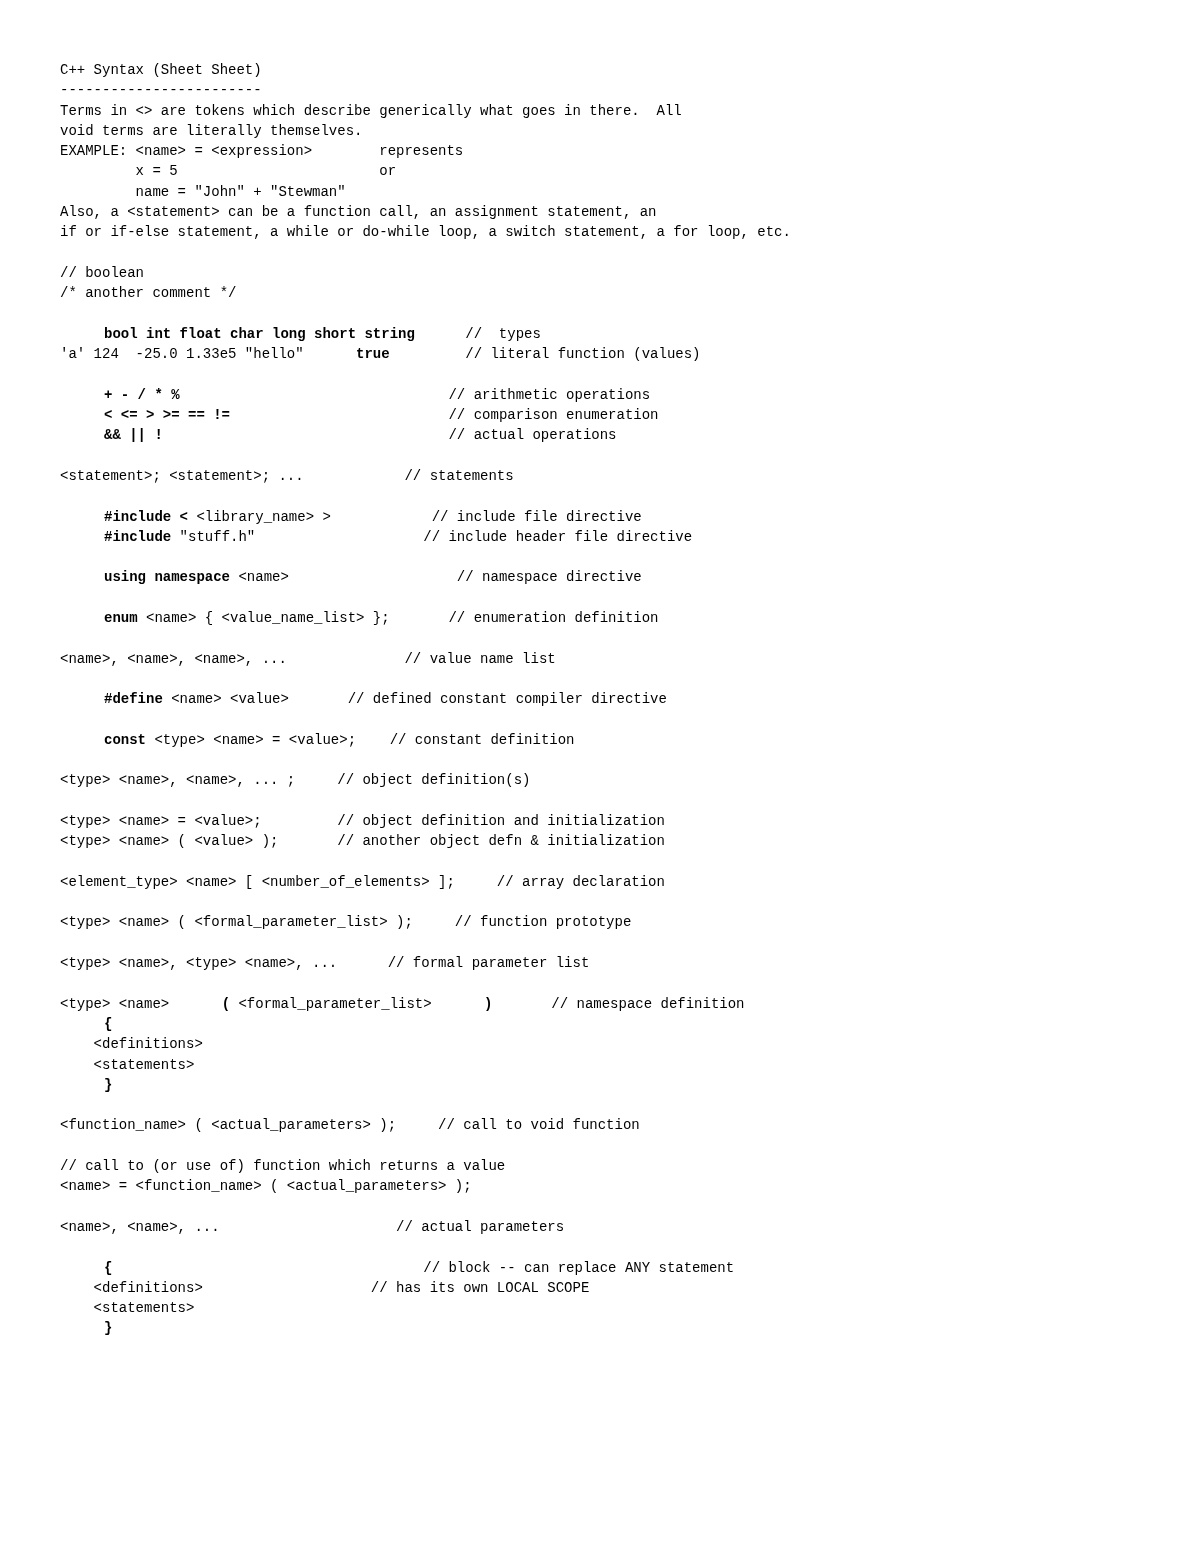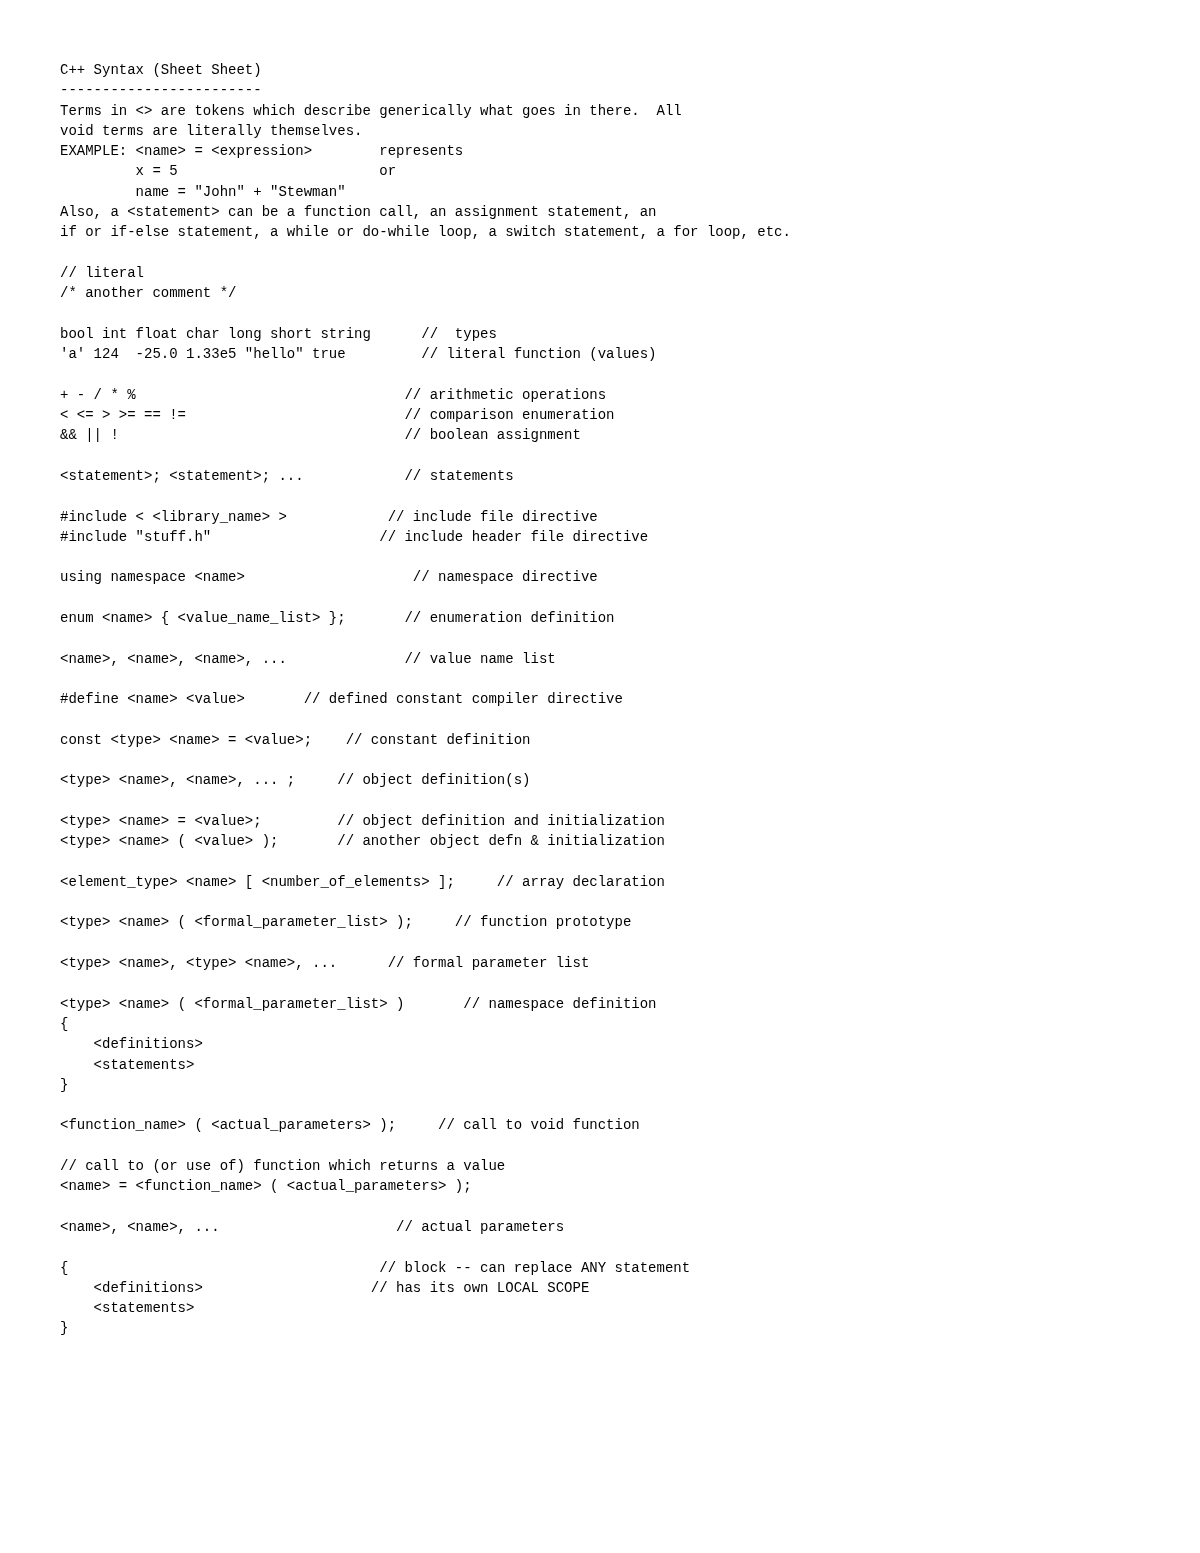--- a/index.html
+++ b/index.html
@@ -11,44 +11,44 @@
     margin: 0;
     padding: 60px 40px 60px 60px;
     width: 1200px;
     box-sizing: border-box;
   }
   pre {
     margin: 0;
     font-family: inherit;
     white-space: pre;
   }
-  b { font-weight: normal; }
+  b { font-weight: bold; margin-left: 44px; }
 </style>
 </head>
 <body>
 
 <pre>C++ Syntax (Sheet Sheet)</pre>
 <pre>------------------------</pre>
 <pre>Terms in &lt;&gt; are tokens which describe generically what goes in there.  All</pre>
 <pre>void terms are literally themselves.</pre>
 <pre>EXAMPLE: &lt;name&gt; = &lt;expression&gt;        represents</pre>
 <pre>         x = 5                        or</pre>
 <pre>         name = "John" + "Stewman"</pre>
 <pre>Also, a &lt;statement&gt; can be a function call, an assignment statement, an</pre>
 <pre>if or if-else statement, a while or do-while loop, a switch statement, a for loop, etc.</pre>
 <pre> </pre>
-<pre>// literal</pre>
+<pre>// boolean</pre>
 <pre>/* another comment */</pre>
 <pre> </pre>
 <pre><b>bool int float char long short string</b><span>      //  types</span></pre>
 <pre><span>'a' 124  -25.0 1.33e5 "hello" </span><b>true</b><span>         // literal function (values)</span></pre>
 <pre> </pre>
 <pre><b>+ - / * %</b><span>                                // arithmetic operations</span></pre>
 <pre><b>&lt; &lt;= &gt; &gt;= == !=</b><span>                          // comparison enumeration</span></pre>
-<pre><b>&amp;&amp; || !</b><span>                                  // boolean assignment</span></pre>
+<pre><b>&amp;&amp; || !</b><span>                                  // actual operations</span></pre>
 <pre> </pre>
 <pre>&lt;statement&gt;; &lt;statement&gt;; ...            // statements</pre>
 <pre> </pre>
 <pre><b>#include &lt;</b><span> &lt;library_name&gt; &gt;            // include file directive</span></pre>
 <pre><b>#include</b><span> "stuff.h"                    // include header file directive</span></pre>
 <pre> </pre>
 <pre><b>using namespace</b><span> &lt;name&gt;                    // namespace directive</span></pre>
 <pre> </pre>
 <pre><b>enum</b><span> &lt;name&gt; { &lt;value_name_list&gt; };       // enumeration definition</span></pre>
 <pre> </pre>

